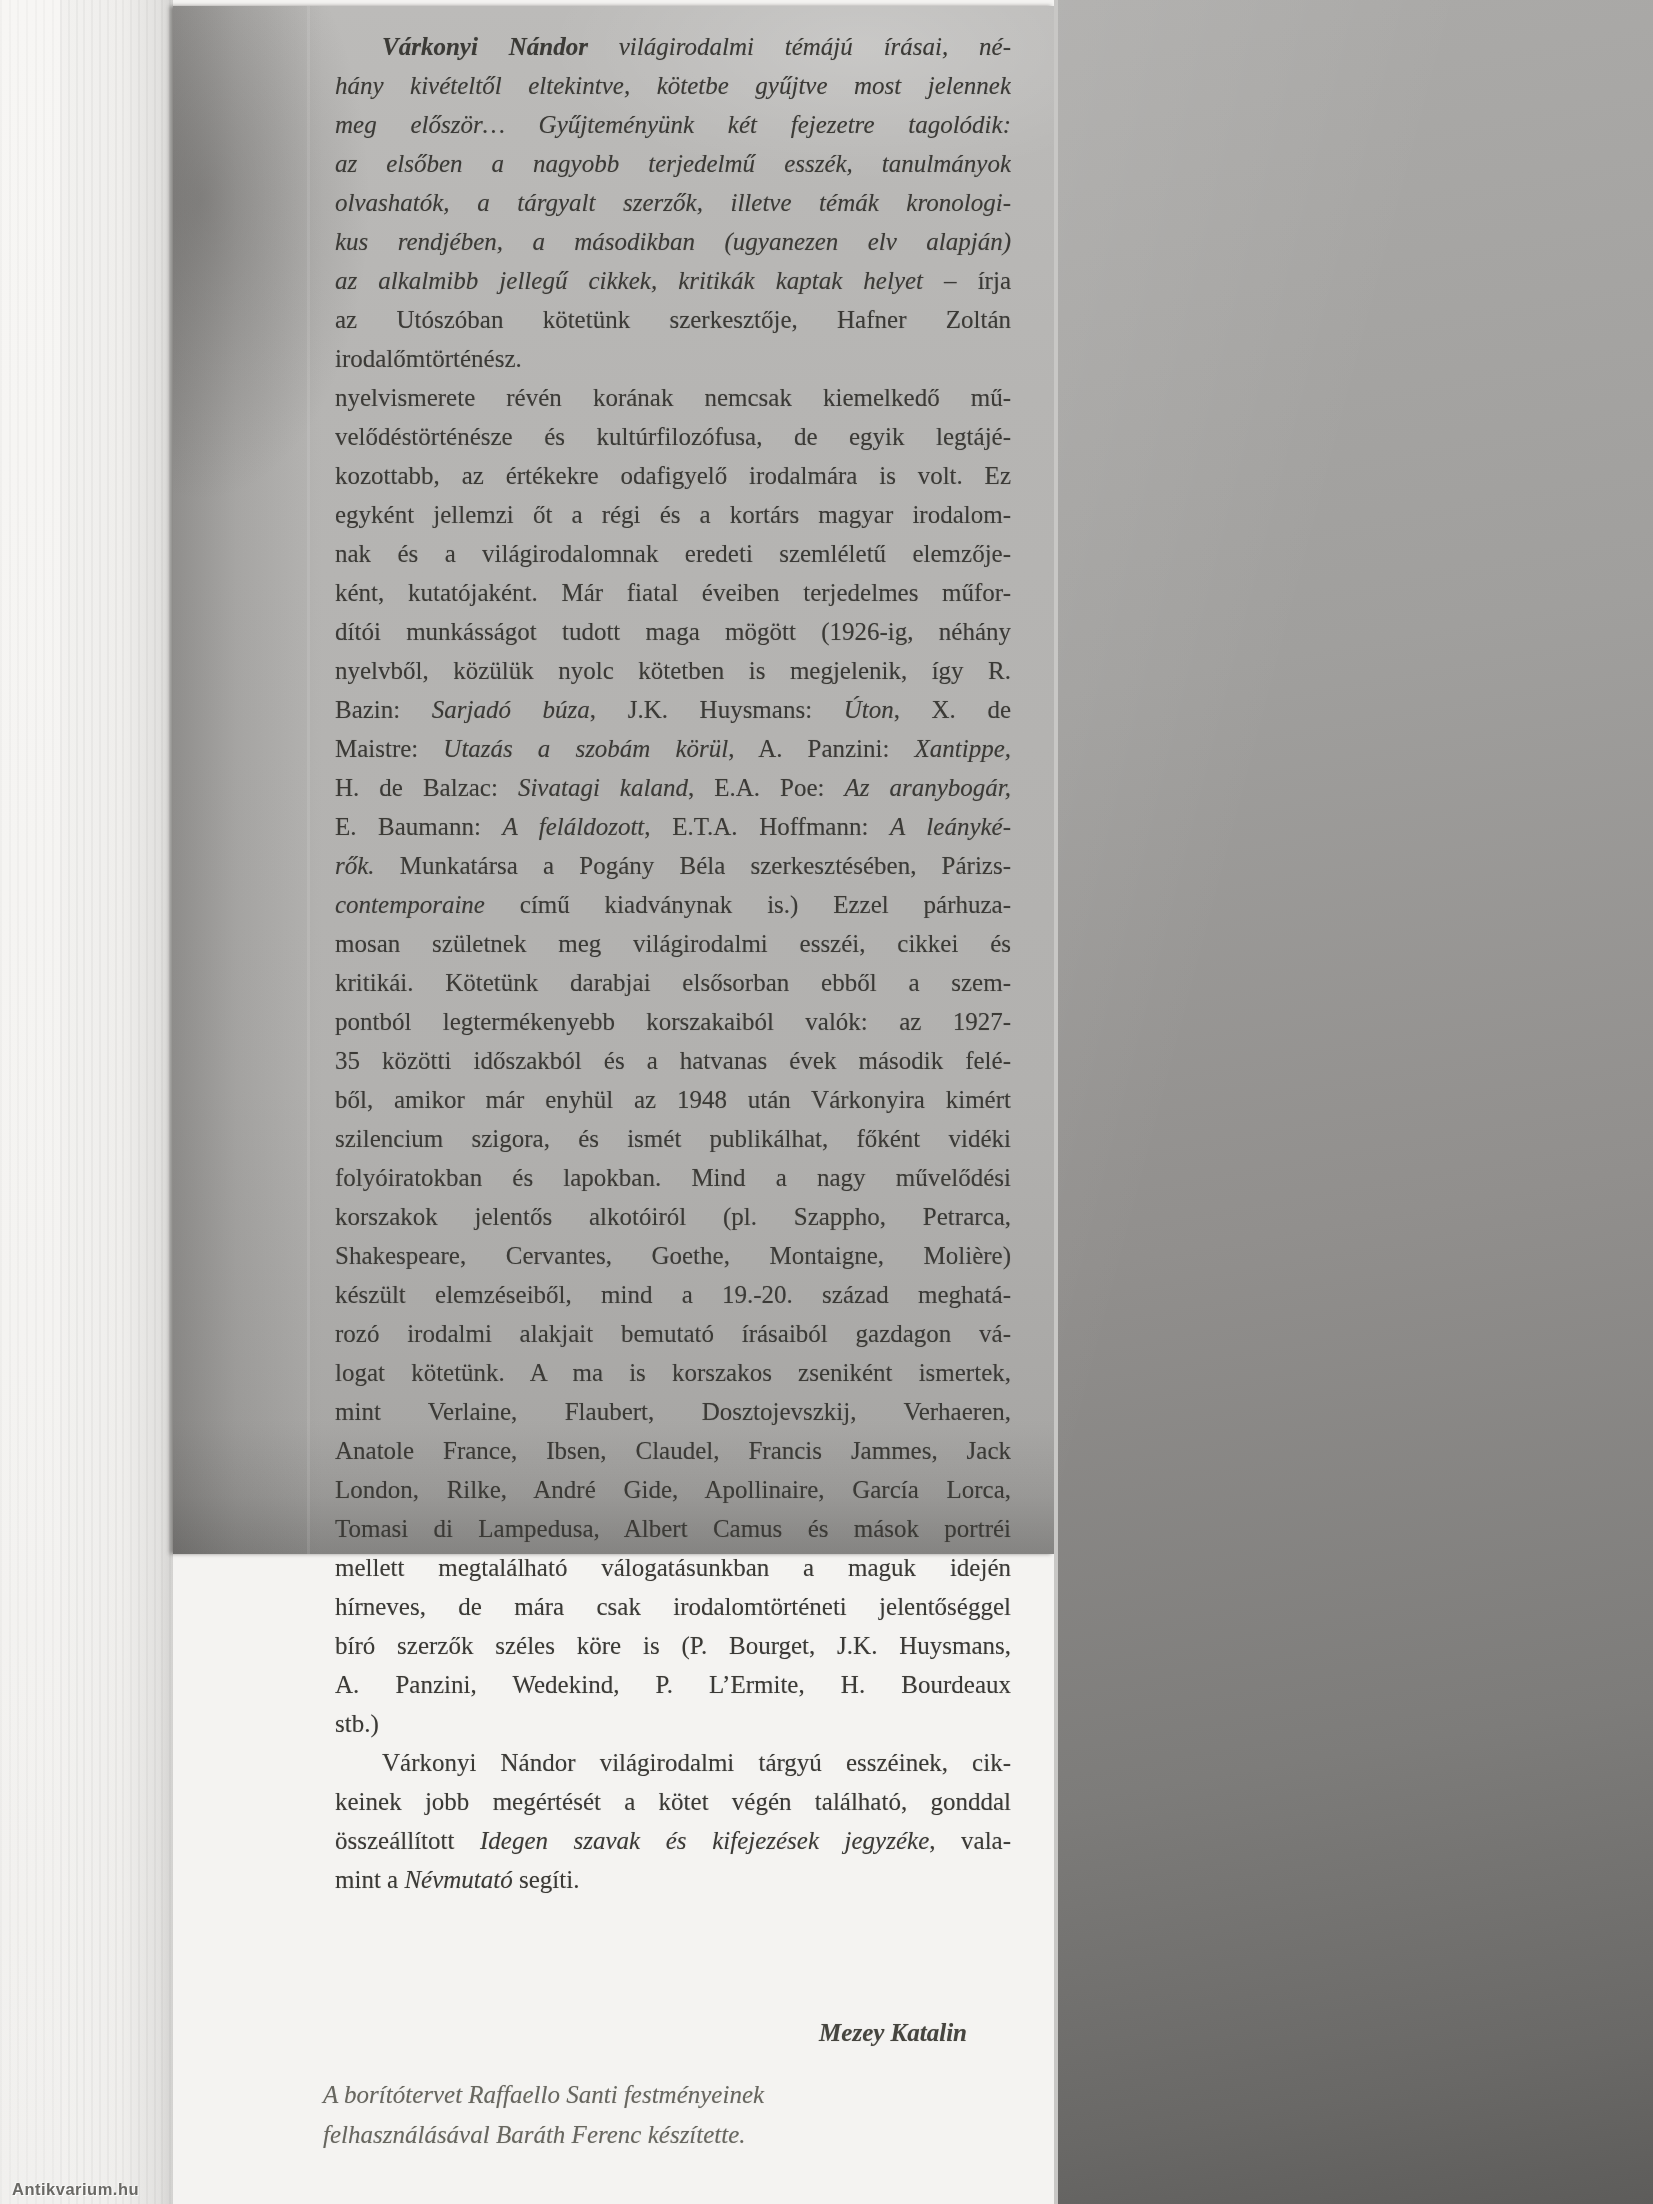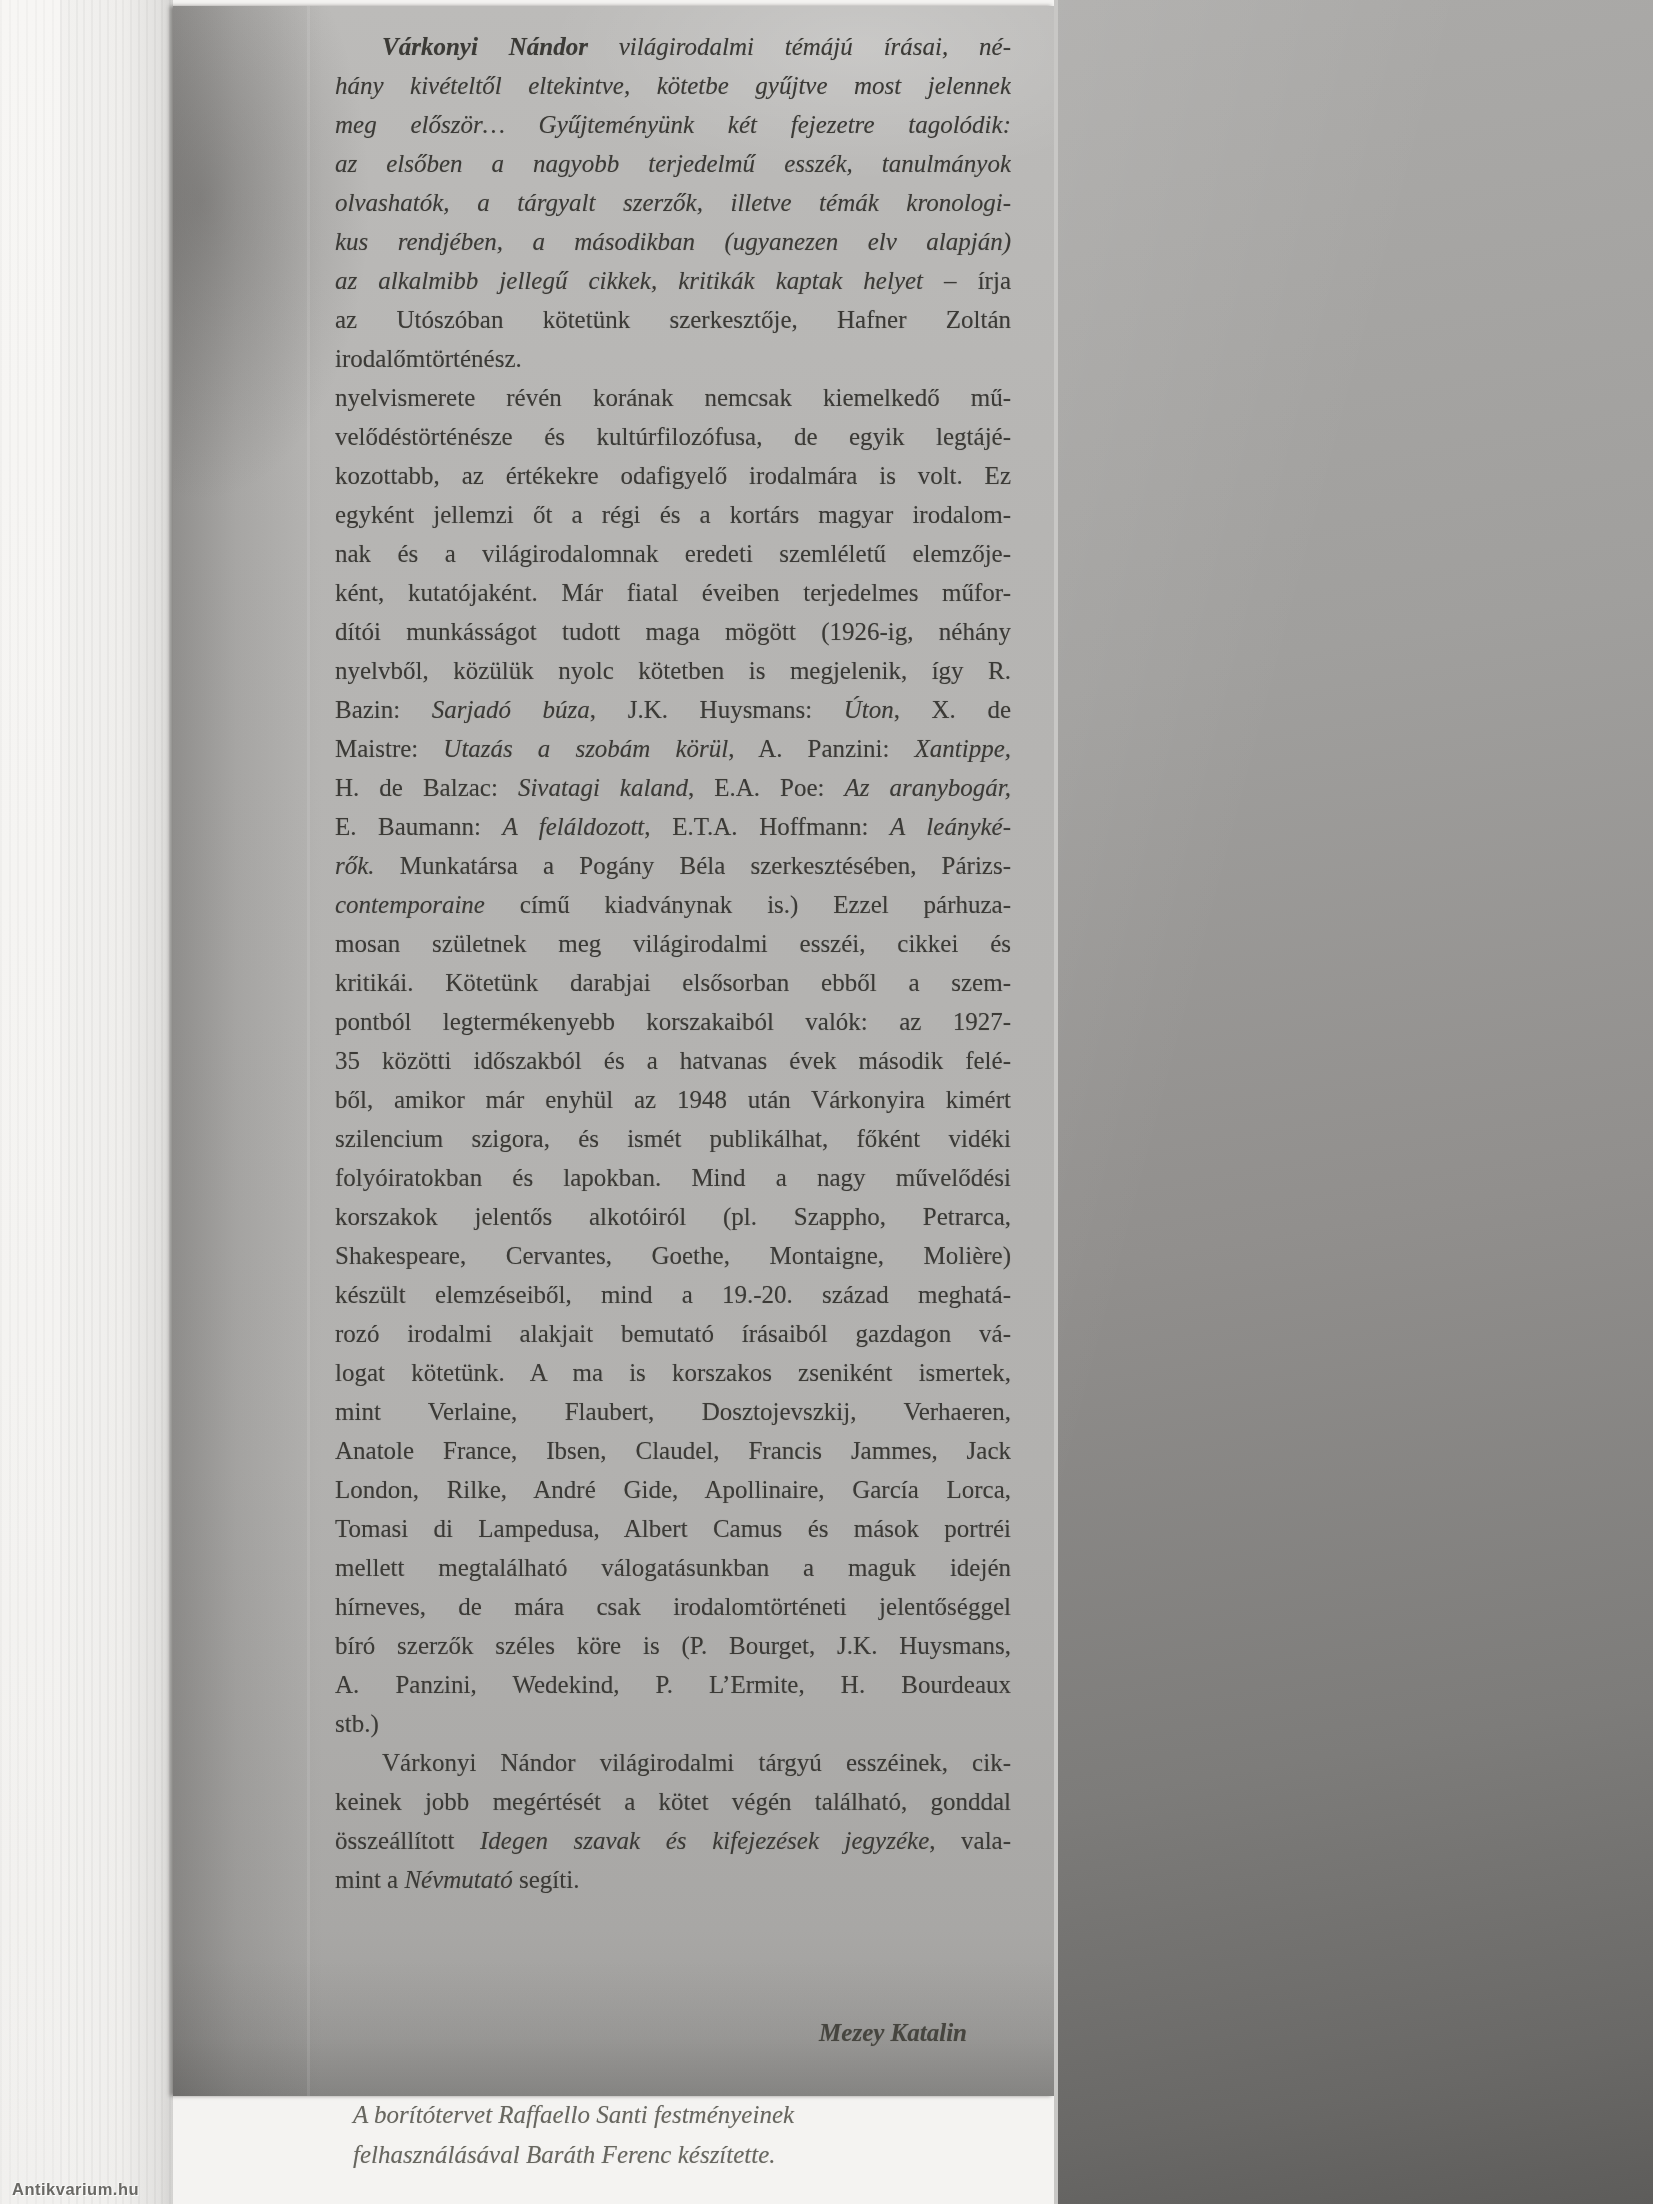--- a/index.html
+++ b/index.html
@@ -17,21 +17,21 @@
       linear-gradient(180deg,#f7f6f4 0%,#f4f3f1 60%,#f1f0ee 100%);
   }
   .page-edges{
     position:absolute;left:60px;top:0;width:113px;height:2205px;
     background:
       repeating-linear-gradient(90deg, rgba(0,0,0,0.035) 0 1.9px, rgba(0,0,0,0) 1.9px 7.8px),
       linear-gradient(90deg,#f2f1ef 0%,#efeeec 55%,#e2e1df 88%,#d3d2d0 100%);
   }
   
   .flap{
-    position:absolute;left:173px;top:5.8px;width:881px;height:2090px;
+    position:absolute;left:173px;top:5.8px;width:881px;height:1548px;
     background:linear-gradient(180deg,#bcbbb9 0%,#b6b5b3 25%,#b2b1af 70%,#a8a7a5 92%,#9c9b99 100%);
     box-shadow:-2.9px 0 3.9px rgba(40,38,36,0.45);
   }
   .flap-shading{
     position:absolute;inset:0;pointer-events:none;
     background:
       radial-gradient(ellipse 446px 194px at 78% 39px, rgba(255,255,255,0.20), rgba(255,255,255,0) 70%),
       radial-gradient(ellipse 233px 417px at 29px 194px, rgba(52,50,48,0.28), rgba(0,0,0,0) 72%),
       linear-gradient(90deg, rgba(58,56,54,0.30) 0px, rgba(58,56,54,0.12) 63px, rgba(0,0,0,0) 150px),
       linear-gradient(0deg, rgba(38,38,36,0.20) 0px, rgba(38,38,36,0.07) 58px, rgba(0,0,0,0) 136px);
@@ -50,24 +50,23 @@
   .just{text-align:justify;text-align-last:justify;}
   .ind{text-indent:47px;}
   .i{font-style:italic;text-align:center;}
   .bi{font-style:italic;font-weight:bold;}
   .signature{
     position:absolute;right:87px;top:2013px;
     font-style:italic;font-weight:bold;font-size:25px;color:#46453f;
     text-shadow:0 0 1px rgba(70,69,63,0.35);
   }
   .credit{
-    position:absolute;left:180px;top:2069px;
+    position:absolute;left:150px;top:2069px;
     font-style:italic;font-size:25px;line-height:40px;color:#67665f;
     text-shadow:0 0 1px rgba(103,102,95,0.3);
-    margin-top:20px;
   }
   
   .right-panel{
     position:absolute;left:1054px;top:0;width:600px;height:2205px;
     border-left:4.9px solid #c8c7c5;
     background:
       linear-gradient(105deg, rgba(255,255,255,0.10), rgba(255,255,255,0) 35%),
       linear-gradient(170deg,#abaaa8 0%,#a09f9d 30%,#918f8d 55%,#7d7c7a 78%,#696866 93%,#5d5c5a 100%);
   }
   .watermark{

